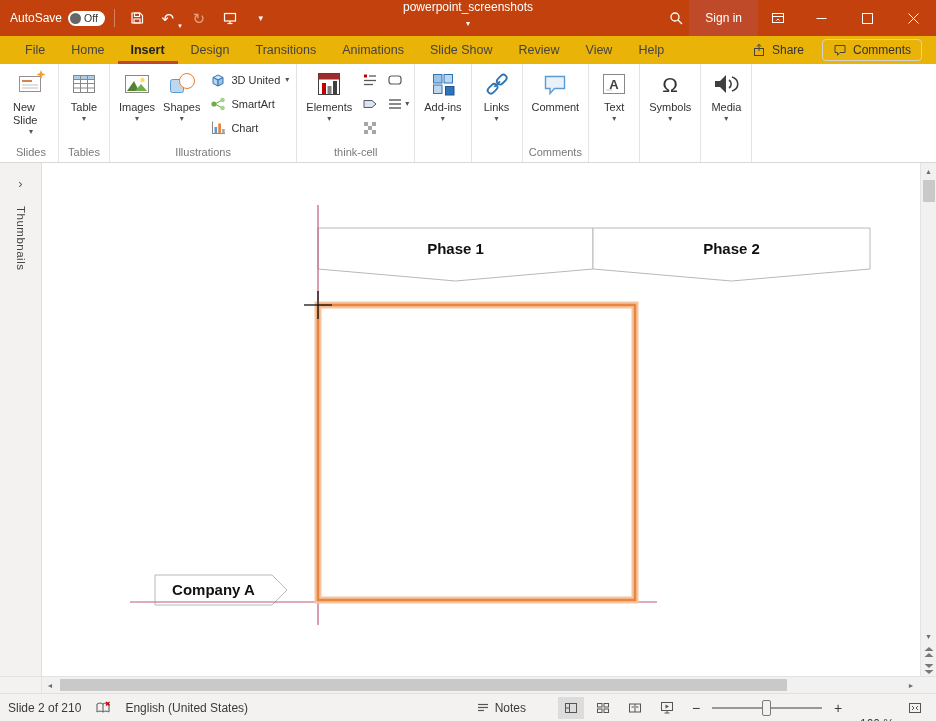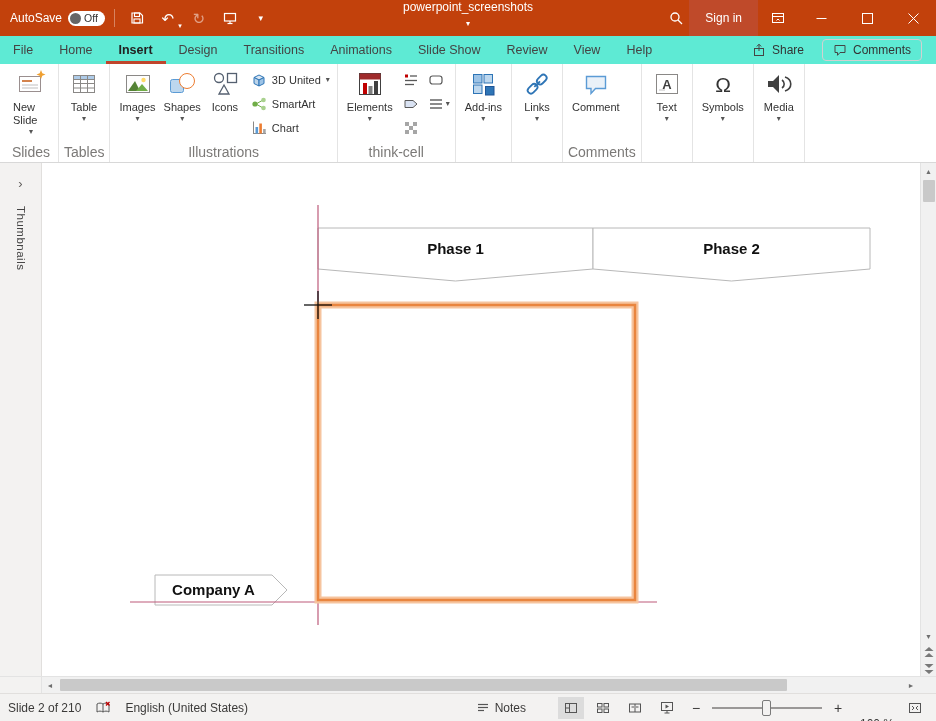--- a/index.html
+++ b/index.html
@@ -20,32 +20,32 @@
   .tb-btn .mini-chev { position:absolute; right:-1px; bottom:2px; font-size:7px; line-height:7px; }
   .tb-btn.disabled { opacity:.5; }
   .glyph-icon { font-size:15px; line-height:15px; }
   .tb-title { position:absolute; left:50%; top:0; transform:translateX(-50%); height:36px; display:flex; align-items:center; gap:6px; color:#fff;flex-direction:column; }
   .tb-title .chev { color:#fff; }
   .tb-right { margin-left:auto; display:flex; align-items:center; height:36px; }
   .signin { background:#bf4a2a; height:36px; padding:0 16px; color:#fff; display:flex; align-items:center; }
   .win-btn { width:46px; height:36px; display:flex; align-items:center; justify-content:center; }
 
   
-  .tabsrow { position:absolute; top:36px; left:0; right:0; height:28px; background:#5eead4; display:flex; align-items:stretch; font-size:12.5px; color:#444; }
+  .tabsrow { position:absolute; top:36px; left:0; right:0; height:28px; background:#eab308; display:flex; align-items:stretch; padding-left:12px; font-size:12.5px; color:#444; }
   .tab { padding:0 13px; display:flex; align-items:center; }
   .tab.active { color:#222; font-weight:700; box-shadow:inset 0 -3px 0 #c0452c; }
   .tabs-right { margin-left:auto; display:flex; align-items:center; gap:10px; padding-right:14px; }
   .share-btn { display:flex; align-items:center; gap:6px; font-size:12px; color:#333; padding:3px 8px; }
   .comments-btn { display:flex; align-items:center; gap:6px; font-size:12px; color:#333; padding:3px 10px; border:1px solid #d1d1d1; border-radius:4px; }
 
   
   .ribbon { position:absolute; top:64px; left:0; right:0; height:99px; background:#fff; border-bottom:1px solid #d8d8d8; display:flex; padding-left:4px; }
   .rgroup { display:flex; flex-direction:column; border-right:1px solid #e4e4e4; padding:0 5px; }
   .gcontent { flex:1; display:flex; align-items:flex-start; padding-top:2px; }
-  .glabel { height:16px; line-height:13px; text-align:center; font-size:14px; color:#7b7977; }
+  .glabel { height:16px; line-height:13px; text-align:center; font-size:11px; color:#7b7977; }
   .bigbtn { min-width:40px; padding:3px 4px 0; height:79px; display:flex; flex-direction:column; align-items:center; gap:1px; }
   .bigbtn .ric { width:30px; height:30px; margin-bottom:1px; flex:none; }
   .blabel { font-size:11px; line-height:13px; color:#333; text-align:left; }
   .blabel.narrow { max-width:36px; }
   .chev { font-size:8px; line-height:8px; color:#555; }
   .vstack { display:flex; flex-direction:column; gap:6px; padding:5px 2px 0 6px; }
   .smallbtn { display:flex; align-items:center; gap:5px; height:18px; font-size:11px; color:#333; }
   .smallbtn svg { width:16px; height:16px; flex:none; }
   .tcgrid { display:flex; flex-direction:column; gap:6px; padding:5px 0 0 6px; }
   .tcrow { display:flex; align-items:center; gap:9px; }
@@ -247,28 +247,20 @@
           <span class="blabel">Images</span>
           <span class="chev">▾</span>
         </button>
         <button class="bigbtn">
           <svg class="ric" viewBox="0 0 30 30">
             <rect x="3.5" y="10.5" width="13" height="13" rx="2" fill="#bdd7ee" stroke="#5b9bd5"></rect>
             <circle cx="20" cy="12" r="7.5" fill="#fff" stroke="#ed7d31"></circle>
           </svg>
           <span class="blabel">Shapes</span>
           <span class="chev">▾</span>
-        </button>
-        <button class="bigbtn">
-          <svg class="ric" viewBox="0 0 30 30">
-            <circle cx="9" cy="9" r="4.5" fill="none" stroke="#556070" stroke-width="1.3"></circle>
-            <rect x="17.5" y="4.5" width="9" height="9" fill="none" stroke="#556070" stroke-width="1.3"></rect>
-            <polygon points="9,25 14,16 19,25" fill="none" stroke="#556070" stroke-width="1.3"></polygon>
-          </svg>
-          <span class="blabel">Icons</span>
         </button>
         <div class="vstack">
           <button class="smallbtn">
             <svg viewBox="0 0 16 16">
               <polygon points="3,5.5 8,3 13,5.5 8,8" fill="#dae6f2" stroke="#2e75b6"></polygon>
               <polygon points="3,5.5 8,8 8,14 3,11.5" fill="#bcd4ea" stroke="#2e75b6"></polygon>
               <polygon points="13,5.5 8,8 8,14 13,11.5" fill="#9dc3e6" stroke="#2e75b6"></polygon>
             </svg>
             <span>3D United</span>
             <span class="chev">▾</span>

